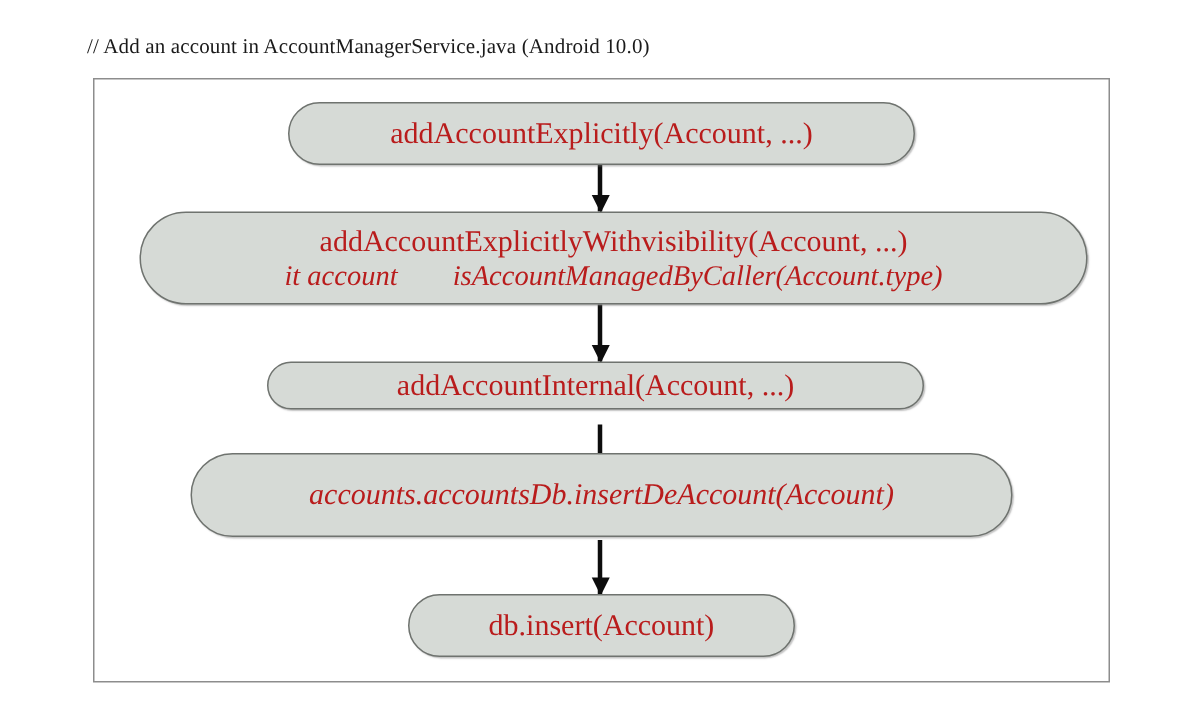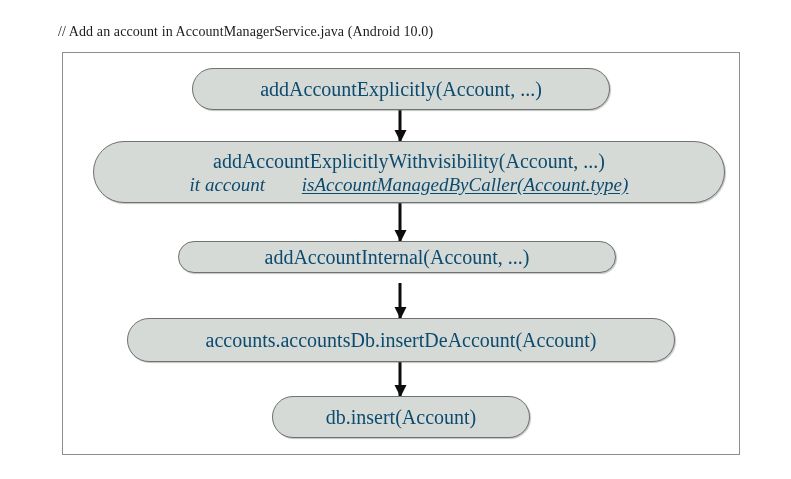--- a/index.html
+++ b/index.html
@@ -45,45 +45,44 @@
     position: absolute;
     box-sizing: border-box;
     background: #d6dad6;
     border: 1.3px solid #6f736f;
     border-radius: 999px;
     display: flex;
     flex-direction: column;
     align-items: center;
     justify-content: center;
     text-align: center;
-    color: #0c4a6e;
+    color: #b91c1c;
     box-shadow: 1px 1px 1px rgba(120,120,120,0.45);
   }
   .node .line1 {
     font-size: 20px;
     line-height: 24px;
     white-space: nowrap;
   }
   .node .line2 {
     font-size: 19px;
     line-height: 23px;
     white-space: nowrap;
     font-style: italic;
   }
   .node .line2 .underlined {
-    text-decoration: underline;
     text-underline-offset: 2px;
     margin-left: 32px;
   }
 
   
   #node-add-account-explicitly   { left: 192px; top:  68px; width: 418px; height: 42px; }
   #node-add-account-with-vis     { left:  93px; top: 141px; width: 632px; height: 62px; text-align: center; }
   #node-add-account-internal     { left: 178px; top: 241px; width: 438px; height: 32px; }
-  #node-insert-de-account        { left: 127px; top: 318px; width: 548px; height: 44px; }
+  #node-insert-de-account        { left: 127px; top: 302px; width: 548px; height: 56px; font-style: italic; }
   #node-db-insert                { left: 272px; top: 396px; width: 258px; height: 42px; }
 
   
   .arrow {
     position: absolute;
     left: 400px;
     width: 3px;
     background: #0d0d0d;
     transform: translateX(-1.5px);
   }

